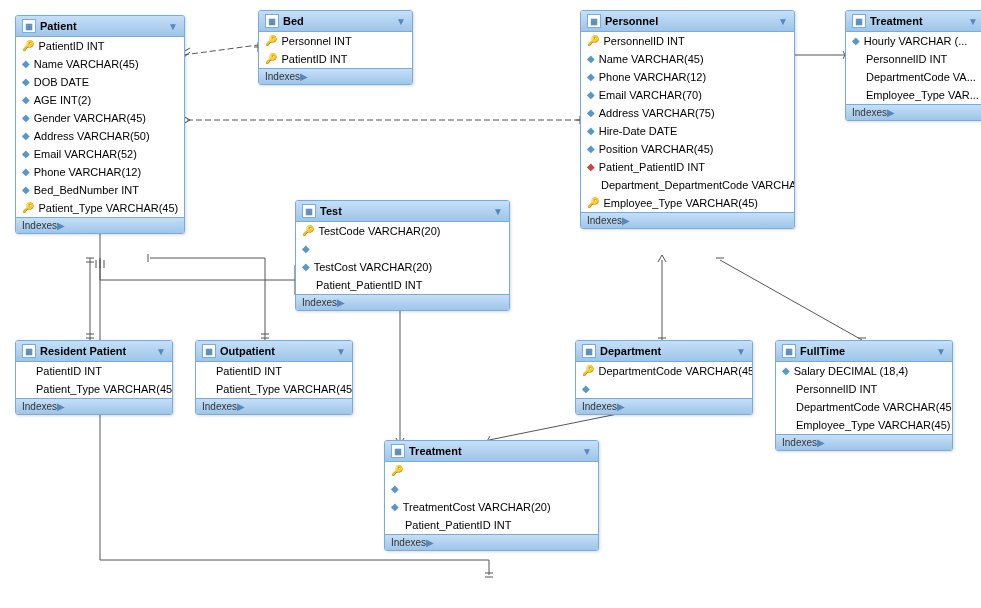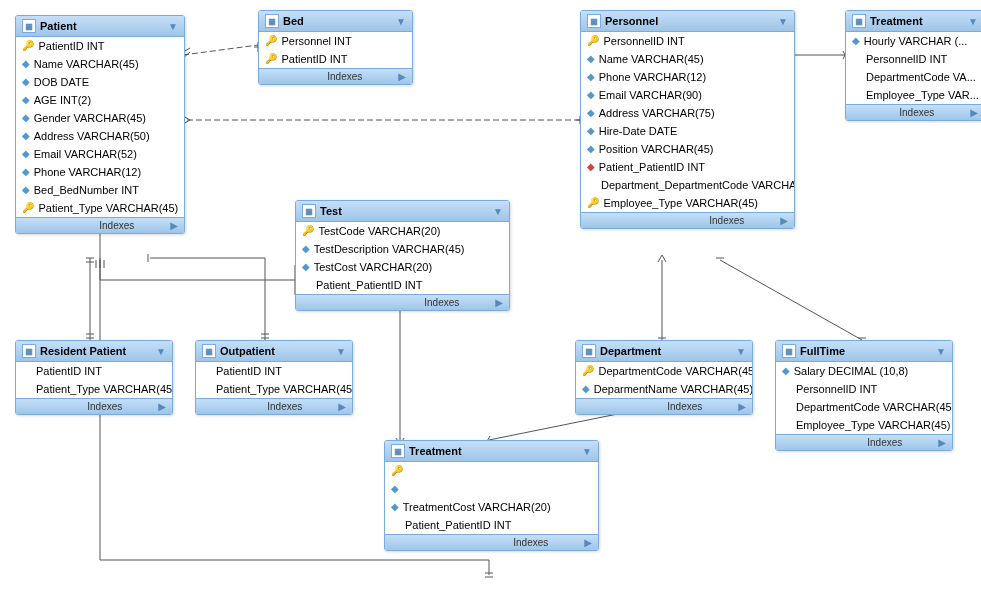--- a/index.html
+++ b/index.html
@@ -81,24 +81,23 @@
     .no-icon {
       width: 10px;
       flex-shrink: 0;
     }
     .indexes-bar {
       background: linear-gradient(180deg, #c5dff8 0%, #9ec5e8 100%);
       padding: 2px 6px;
       border-top: 1px solid #7aabe0;
       display: flex;
       align-items: center;
-      justify-content: flex-end;
+      justify-content: flex-start;
       font-size: 10px;
       color: #333;
-      gap: 36px;
     }
     .indexes-arrow {
       color: #5588bb;
       font-size: 10px;
     }
     svg.connections {
       position: absolute;
       top: 0;
       left: 0;
       width: 981px;
@@ -290,21 +289,21 @@
     <div class="table-row-item">
         <span class="diamond-icon">◆</span>
         <span>Name VARCHAR(45)</span>
       </div>
     <div class="table-row-item">
         <span class="diamond-icon">◆</span>
         <span>Phone VARCHAR(12)</span>
       </div>
     <div class="table-row-item">
         <span class="diamond-icon">◆</span>
-        <span>Email VARCHAR(90)</span>
+        <span>Email VARCHAR(70)</span>
       </div>
     <div class="table-row-item">
         <span class="diamond-icon">◆</span>
         <span>Address VARCHAR(75)</span>
       </div>
     <div class="table-row-item">
         <span class="diamond-icon">◆</span>
         <span>Hire-Date DATE</span>
       </div>
     <div class="table-row-item">
@@ -362,21 +361,20 @@
       <span class="icon-table">▦</span>
       <span>Test</span>
       <span class="sort-icon">▼</span>
     </div>
     <div class="table-row-item">
         <span class="key-icon">🔑</span>
         <span>TestCode VARCHAR(20)</span>
       </div>
     <div class="table-row-item">
         <span class="diamond-icon">◆</span>
-        <span>TestDescription VARCHAR(45)</span>
       </div>
     <div class="table-row-item">
         <span class="diamond-icon">◆</span>
         <span>TestCost VARCHAR(20)</span>
       </div>
     <div class="table-row-item">
         <span class="no-icon"></span>
         <span>Patient_PatientID INT</span>
       </div>
     <div class="indexes-bar">
@@ -430,37 +428,36 @@
       <span class="icon-table">▦</span>
       <span>Department</span>
       <span class="sort-icon">▼</span>
     </div>
     <div class="table-row-item">
         <span class="key-icon">🔑</span>
         <span>DepartmentCode VARCHAR(45)</span>
       </div>
     <div class="table-row-item">
         <span class="diamond-icon">◆</span>
-        <span>DeparmentName VARCHAR(45)</span>
       </div>
     <div class="indexes-bar">
       <span>Indexes</span>
       <span class="indexes-arrow">▶</span>
     </div>
   </div>
 
   <div class="table-box" style="left:775px;top:340px;width:178px;">
     <div class="table-header">
       <span class="icon-table">▦</span>
       <span>FullTime</span>
       <span class="sort-icon">▼</span>
     </div>
     <div class="table-row-item">
         <span class="diamond-icon">◆</span>
-        <span>Salary DECIMAL (10,8)</span>
+        <span>Salary DECIMAL (18,4)</span>
       </div>
     <div class="table-row-item">
         <span class="no-icon"></span>
         <span>PersonnelID INT</span>
       </div>
     <div class="table-row-item">
         <span class="no-icon"></span>
         <span>DepartmentCode VARCHAR(45)</span>
       </div>
     <div class="table-row-item">

